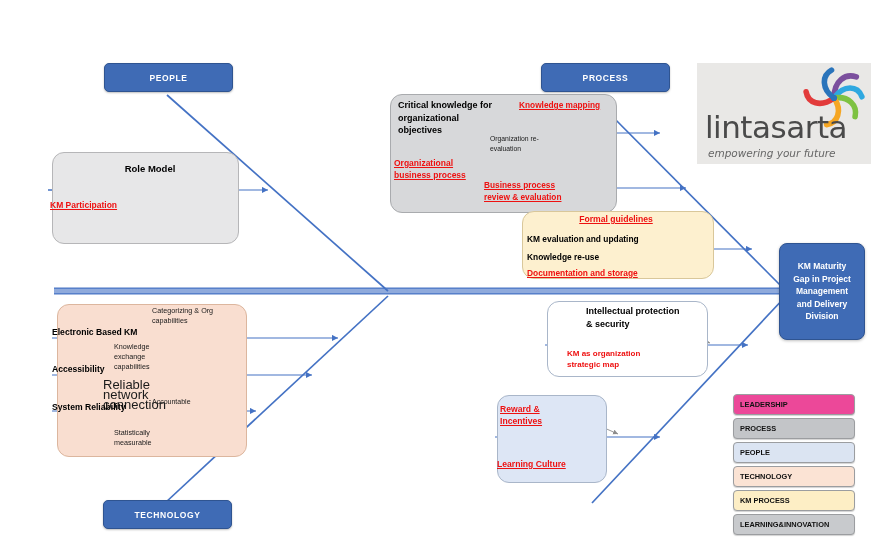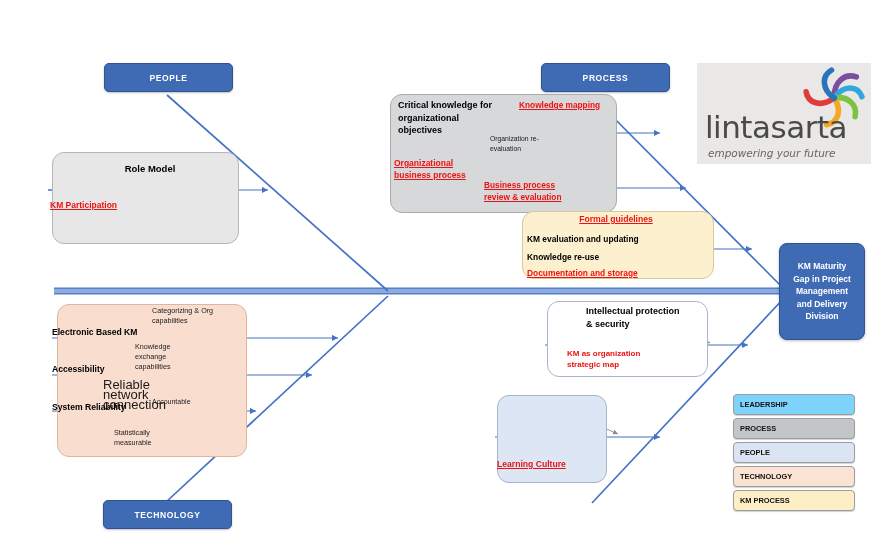--- a/index.html
+++ b/index.html
@@ -185,55 +185,60 @@
   <div class="panel p-yellow" style="left:522px;top:211px;width:192px;height:68px;"></div>
   <div class="lbl red" style="left:524px;top:214px;width:184px;font-size:8.6px;text-align:center;">Formal guidelines</div>
   <div class="lbl blk" style="left:527px;top:234px;width:180px;font-size:8.4px;">KM evaluation and updating</div>
   <div class="lbl blk" style="left:527px;top:252px;width:180px;font-size:8.4px;">Knowledge re-use</div>
   <div class="lbl red" style="left:527px;top:268px;width:180px;font-size:8.4px;">Documentation and storage</div>
 
   <div class="panel p-peach" style="left:57px;top:304px;width:190px;height:153px;"></div>
   <div class="lbl thin" style="left:152px;top:306px;width:88px;font-size:7.2px;line-height:10px;">Categorizing &amp; Org
 capabilities</div>
   <div class="lbl blk" style="left:52px;top:327px;width:120px;font-size:8.6px;">Electronic Based KM</div>
-  <div class="lbl thin" style="left:114px;top:342px;width:60px;font-size:7.2px;line-height:10px;margin-left:21px;">Knowledge
+  <div class="lbl thin" style="left:114px;top:342px;width:60px;font-size:7.2px;line-height:10px;">Knowledge
 exchange
 capabilities</div>
   <div class="lbl blk" style="left:52px;top:364px;width:110px;font-size:8.6px;">Accessibility</div>
   <div class="lbl thin" style="left:103px;top:380px;width:78px;font-size:13px;line-height:10px;">Reliable network
 connection</div>
   <div class="lbl thin" style="left:152px;top:398px;width:62px;font-size:7px;">Accountable</div>
   <div class="lbl blk" style="left:52px;top:402px;width:115px;font-size:8.6px;">System Reliability</div>
   <div class="lbl thin" style="left:114px;top:428px;width:70px;font-size:7.2px;line-height:10px;">Statistically
 measurable</div>
 
   <div class="panel p-white" style="left:547px;top:301px;width:161px;height:76px;"></div>
   <div class="lbl blk" style="left:562px;top:305px;width:146px;font-size:9px;line-height:12.5px;margin-left:24px;">Intellectual protection
 &amp; security</div>
   <div class="lbl redn" style="left:559px;top:348px;width:120px;font-size:8px;line-height:11px;">KM as organization
 strategic map</div>
 
   <div class="panel p-blue" style="left:497px;top:395px;width:110px;height:88px;"></div>
+  <div class="lbl red" style="left:500px;top:403px;width:85px;font-size:8.6px;line-height:12px;">Reward &amp;
+Incentives</div>
   <div class="lbl red" style="left:497px;top:459px;width:100px;font-size:8.6px;">Learning Culture</div>
 
   <div class="legend">
-    <div class="leg-item" style="background:#7dd3fc;">
+    <div class="leg-item" style="background:#ec4899;">
       <span>LEADERSHIP</span>
     </div>
     <div class="leg-item" style="background:#c3c5c8;">
       <span>PROCESS</span>
     </div>
     <div class="leg-item" style="background:#dbe4f2;">
       <span>PEOPLE</span>
     </div>
     <div class="leg-item" style="background:#fbe3d4;">
       <span>TECHNOLOGY</span>
     </div>
     <div class="leg-item" style="background:#fdeec5;">
       <span>KM PROCESS</span>
+    </div>
+    <div class="leg-item" style="background:#c8cacd;">
+      <span>LEARNING&amp;INNOVATION</span>
     </div>
   </div>
 
   <div class="logo">
     <svg class="logo-mark" viewBox="0 0 100 100">
       <g fill="none" stroke-width="9" stroke-linecap="round">
         <path d="M50 50 C 50 22, 68 10, 86 16" stroke="#7b4f9d"></path>
         <path d="M50 50 C 66 28, 88 30, 95 48" stroke="#2fa8e0"></path>
         <path d="M50 50 C 74 46, 88 62, 84 80" stroke="#7ec242"></path>
         <path d="M50 50 C 64 70, 56 90, 38 93" stroke="#f5a623"></path>

